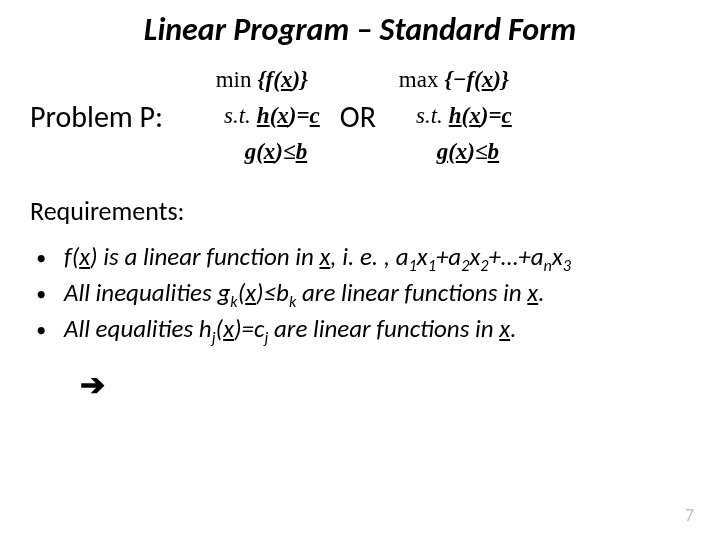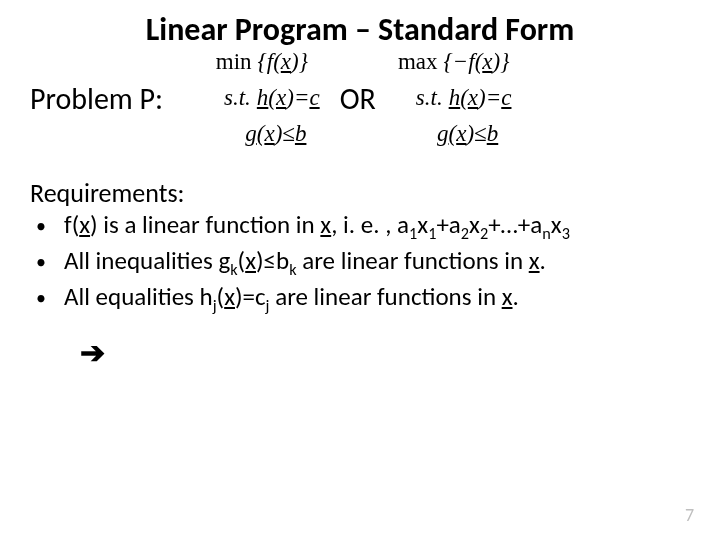--- a/index.html
+++ b/index.html
@@ -9,20 +9,22 @@
     background: #fff;
     font-family: Calibri, Arial, sans-serif;
     color: #000;
     position: relative;
     padding: 10px 30px;
   }
   .title {
     font-size: 32px;
     font-weight: bold;
     text-align: center;
+    margin-bottom: 18px;
+    font-style: italic;
   }
   .problem-row {
     display: flex;
     align-items: center;
     gap: 14px;
     margin-bottom: 30px;
   }
   .problem-label {
     font-size: 30px;
     width: 160px;
@@ -42,21 +44,22 @@
     font-size: 30px;
     margin: 0 6px;
   }
   .under { text-decoration: underline; }
   .reqs-heading {
     font-size: 26px;
   }
   ul.reqs {
     list-style: none;
     margin-left: 6px;
-    margin-top: 0;
+    margin-top: 14px;
+    font-style: italic;
   }
   ul.reqs li {
     font-size: 25px;
     line-height: 1.28;
     display: flex;
     align-items: baseline;
   }
   ul.reqs li::before {
     content: "•";
     font-size: 20px;
@@ -77,21 +80,21 @@
     font-size: 30px;
     font-weight: bold;
   }
   .page-number {
     position: absolute;
     bottom: 14px;
     right: 26px;
     color: #bfbfbf;
     font-size: 18px;
   }
-  .ital { font-style: italic; }
+  .ital { font-style: italic; font-weight: bold; }
 </style>
 </head>
 <body>
 
 <div class="title">Linear Program – Standard Form</div>
 
 <div class="problem-row">
   <div class="problem-label">Problem P:</div>
 
   <div class="math-block">

